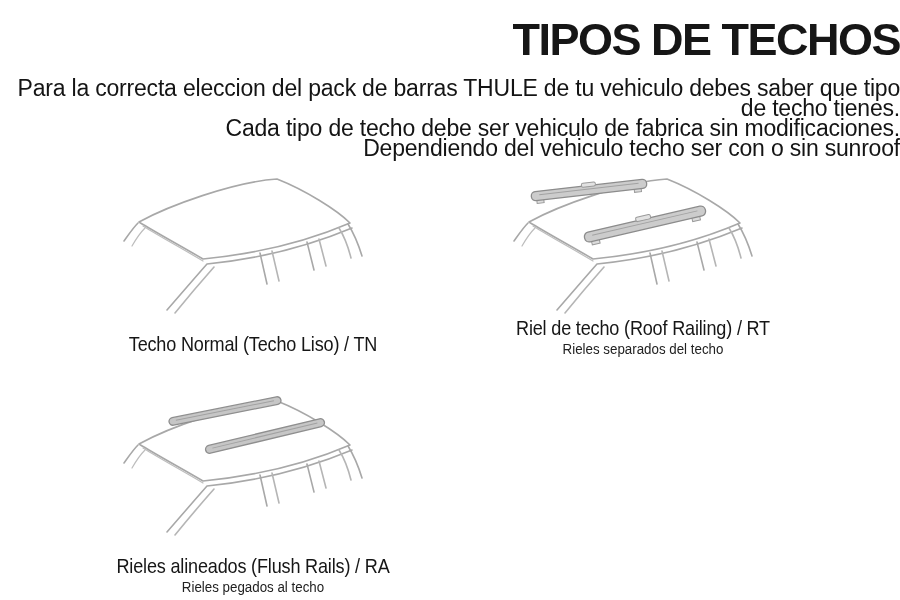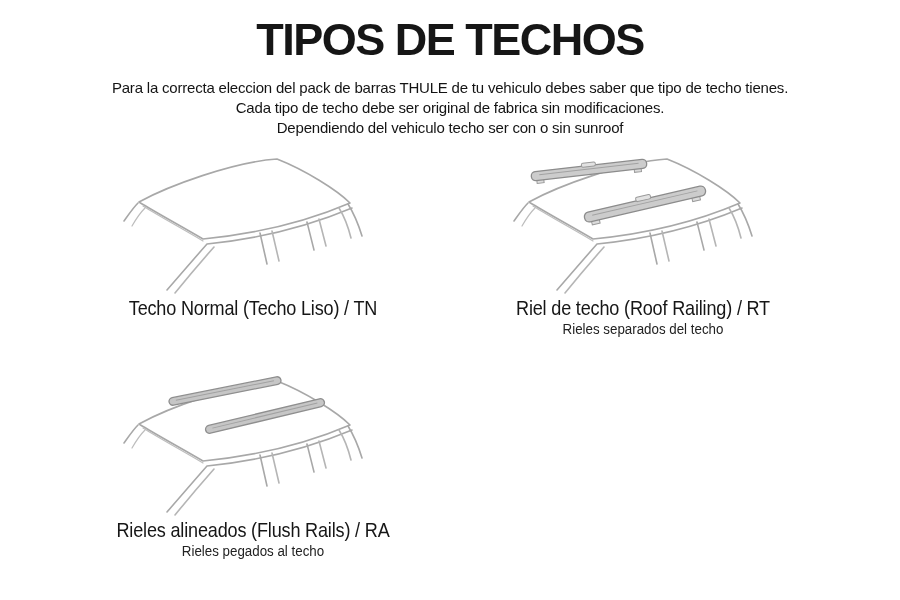--- a/index.html
+++ b/index.html
@@ -5,49 +5,49 @@
   html,body { margin:0; padding:0; }
   .page {
     position: relative;
     width: 900px;
     height: 600px;
     background: #ffffff;
     font-family: "Liberation Sans", sans-serif;
     color: #1a1a1a;
     overflow: hidden;
   }
-  header { text-align: center; padding-top: 8px; }
+  header { text-align: right; padding-top: 8px; }
   .title {
     font-size: 45px;
     font-weight: bold;
     letter-spacing: -1.5px;
     margin: 6px 0 12px 0;
     color: #161616;
   }
   .intro-line {
-    font-size: 15px;
+    font-size: 23px;
     line-height: 20px;
     margin: 0;
     color: #141414;
     letter-spacing: -0.2px;
   }
   .grid {
     display: flex;
     flex-wrap: wrap;
     margin-top: 6px;
   }
   .roof-cell {
     width: 450px;
     height: 222px;
     display: flex;
     flex-direction: column;
     align-items: center;
     justify-content: flex-start;
   }
-  .cell-left  { transform: translateX(28px); }
+  .cell-left  { transform: translateX(28px); gap: 16px; }
   .cell-right { transform: translateX(-32px); }
   .roof-svg { width: 320px; height: 150px; display: block; }
   .caption {
     text-align: center;
     transform: scaleX(0.86);
     transform-origin: 50% 0;
     margin-top: 2px;
     width: 100%;
   }
   .roof-label {
@@ -98,21 +98,21 @@
       <line x1="-7" y1="0.5" x2="7" y2="0.5" stroke="#c0c0c0"></line>
     </g>
   </defs>
 </svg>
 
 <div class="page">
 
   <header>
     <h1 class="title">TIPOS DE TECHOS</h1>
     <p class="intro-line">Para la correcta eleccion del pack de barras THULE de tu vehiculo debes saber que tipo de techo tienes.</p>
-    <p class="intro-line">Cada tipo de techo debe ser original de fabrica sin modificaciones.</p>
+    <p class="intro-line">Cada tipo de techo debe ser vehiculo de fabrica sin modificaciones.</p>
     <p class="intro-line">Dependiendo del vehiculo techo ser con o sin sunroof</p>
   </header>
 
   <div class="grid">
 
     <figure class="roof-cell cell-left" style="margin:0">
       <svg class="roof-svg" viewBox="0 0 320 150">
         <use href="#roof-base"></use>
       </svg>
       <figcaption class="caption">

